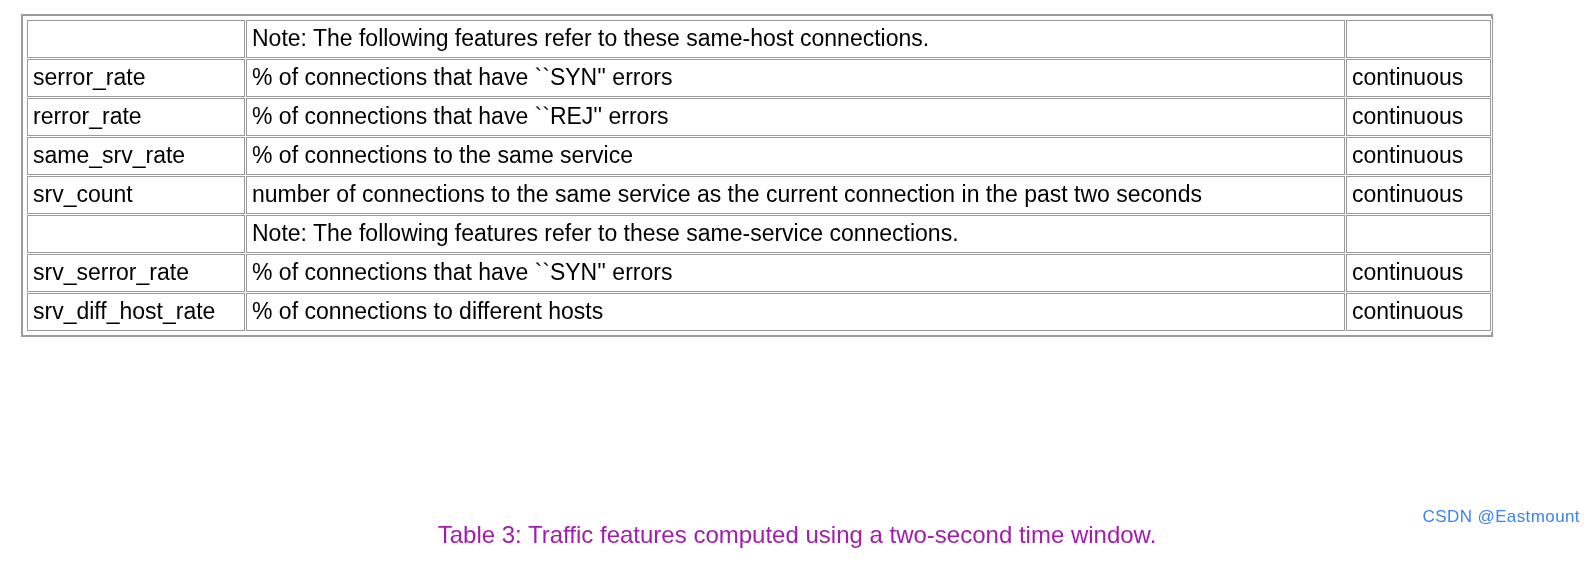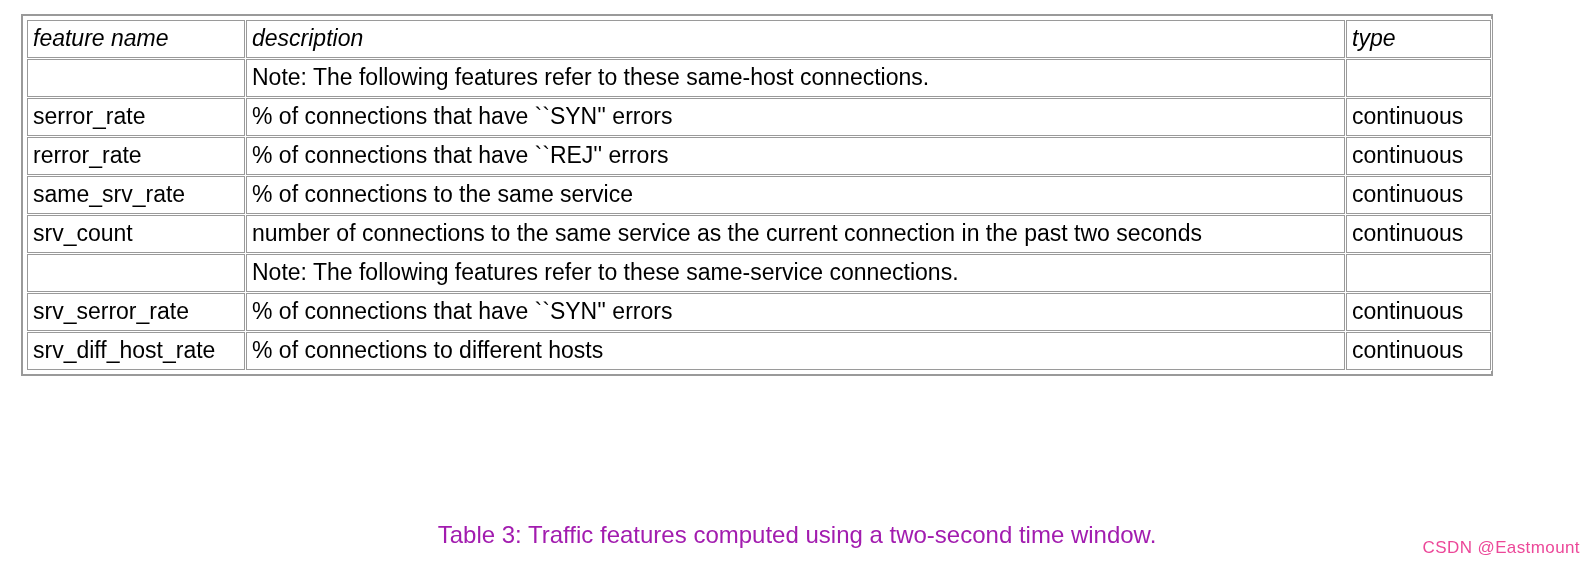--- a/index.html
+++ b/index.html
@@ -63,44 +63,39 @@
     width: 1594px;
     text-align: center;
     font-size: 24px;
     line-height: 34px;
     color: #a21caf;
   }
 
   #watermark {
     position: absolute;
     right: 14px;
-    top: 537px;
+    top: 506px;
     font-size: 17px;
     line-height: 22px;
-    color: #ec4899;
+    color: #3b82f6;
     letter-spacing: 0.4px;
     user-select: none;
   }
 </style>
 </head>
 <body>
 
 <div id="table-wrap">
   <table class="feature-table">
     <colgroup>
       <col class="col-name">
       <col class="col-desc">
       <col class="col-type">
     </colgroup>
     <tbody id="table-body">
-      <tr>
-        <td class="hdr">feature name</td>
-        <td class="hdr">description</td>
-        <td class="hdr">type</td>
-      </tr>
         <tr>
           <td class="blank"></td>
           <td class="note">Note: The following  features refer to these same-host connections.</td>
           <td class="blank"></td>
         </tr>
         <tr>
           <td class="">serror_rate</td>
           <td class="">% of connections that have ``SYN'' errors</td>
           <td class="">continuous</td>
         </tr>

